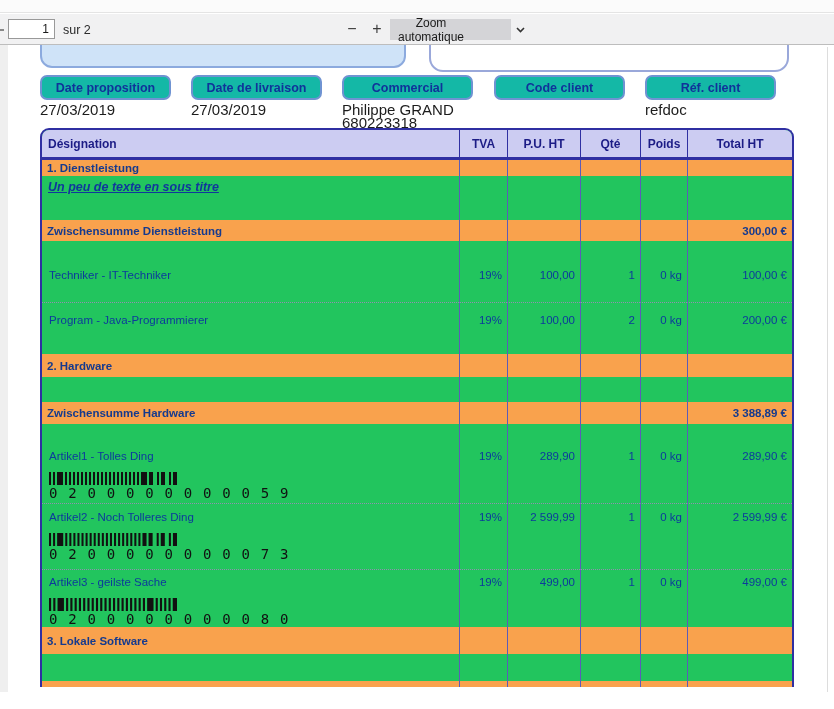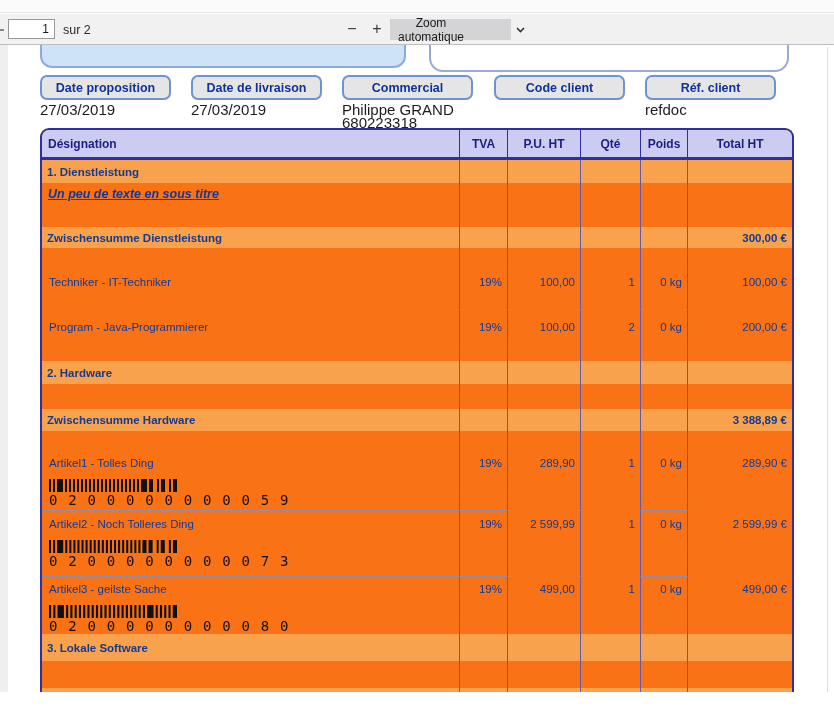--- a/index.html
+++ b/index.html
@@ -38,30 +38,30 @@
           background:#ffffff; overflow:hidden; }
 
   
   .box-left  { position:absolute; left:32px; top:-12px; width:366px; height:35px;
                background:#cfe3f8; border:2px solid #8caade; border-radius:0 0 12px 12px; }
   .box-right { position:absolute; left:421px; top:-11px; width:360px; height:38px;
                background:#ffffff; border:2px solid #9aa8da; border-radius:0 0 14px 14px; }
 
   
   .field-box { position:absolute; top:30px; width:131px; height:25px;
-               background:#e5e5e5; border:2px solid #6f93d2; border-radius:7px;
+               background:#14b8a6; border:2px solid #6f93d2; border-radius:7px;
                display:flex; align-items:center; justify-content:center;
                font-size:12.5px; font-weight:bold; color:#10329a; }
   .field-val { position:absolute; top:58px; width:147px; 
                font-size:15px; color:#1c1c1c; line-height:13px; }
 
   
   .doc-table { position:absolute; left:32px; top:83px; width:754px;
                border:2px solid #2f2fa2; border-bottom:none;
-               border-radius:9px 9px 0 0; overflow:hidden; background:#f97316; }
+               border-radius:9px 9px 0 0; overflow:hidden; background:#22c55e; }
   .trow { display:grid; grid-template-columns:417px 48px 73px 60px 47px 105px; width:750px; }
   .trow > div { overflow:hidden; }
   .trow > div + div { border-left:1px solid #5c5cb8; }
 
   .thead { background:#ccccf2; height:30px; border-bottom:3px solid #2f2fa2; }
   .thead > div { display:flex; align-items:center; justify-content:center;
                  font-size:12px; font-weight:bold; color:#1c1c86; }
   .thead > div + div { border-left:1px solid #2f2fa2; }
   .thead > div:first-child { justify-content:flex-start; padding-left:6px; }
 
@@ -138,21 +138,21 @@
     <div class="doc-table">
       <div class="trow thead" id="theadRow">
           <div>Désignation</div>
           <div>TVA</div>
           <div>P.U. HT</div>
           <div>Qté</div>
           <div>Poids</div>
           <div>Total HT</div>
         </div>
       <div id="tbody">
-          <div class="trow orange sec" style="height: 23px;">
+          <div class="trow orange sec" style="height: 16px;">
             <div>
               <span class="lbl">1. Dienstleistung</span>
             </div>
             <div></div>
             <div></div>
             <div></div>
             <div></div>
             <div></div>
           </div>
           <div class="trow" style="height: 44px;">

